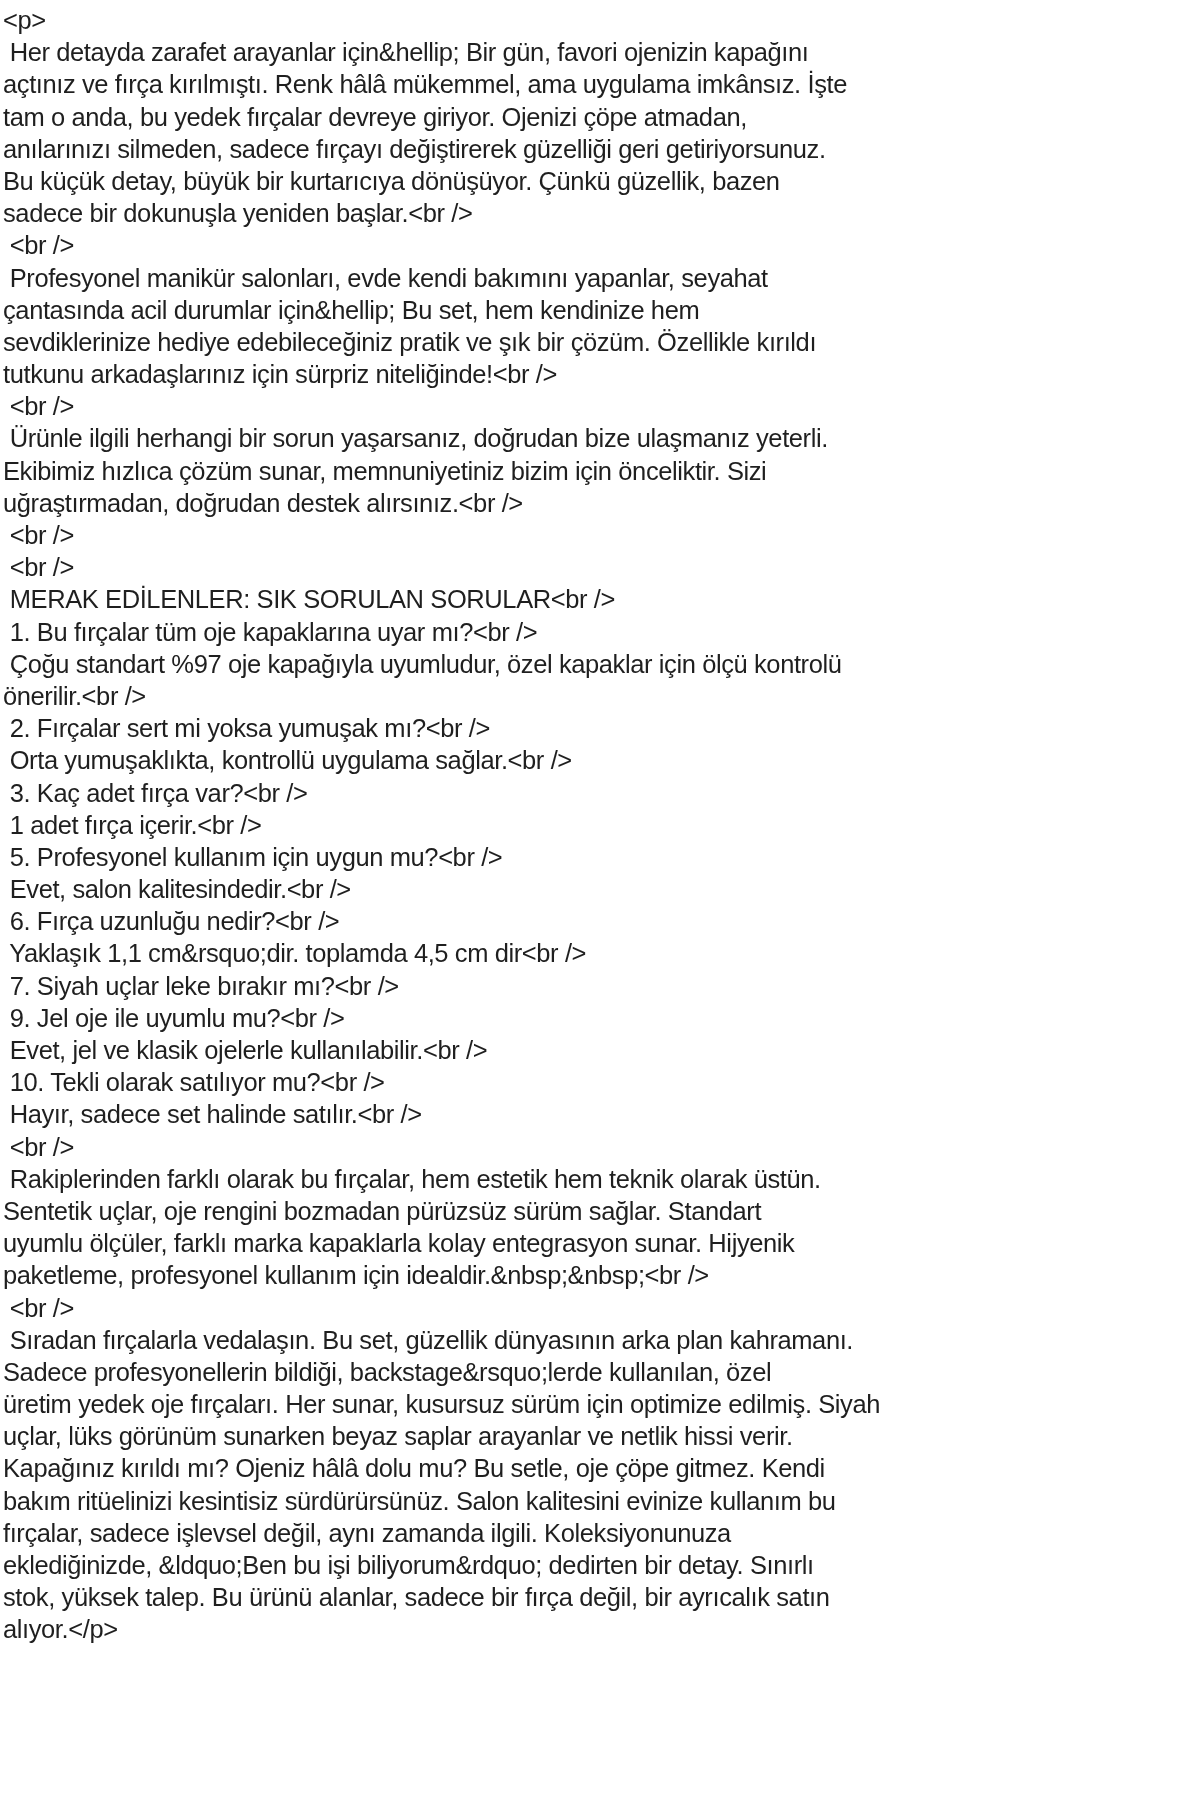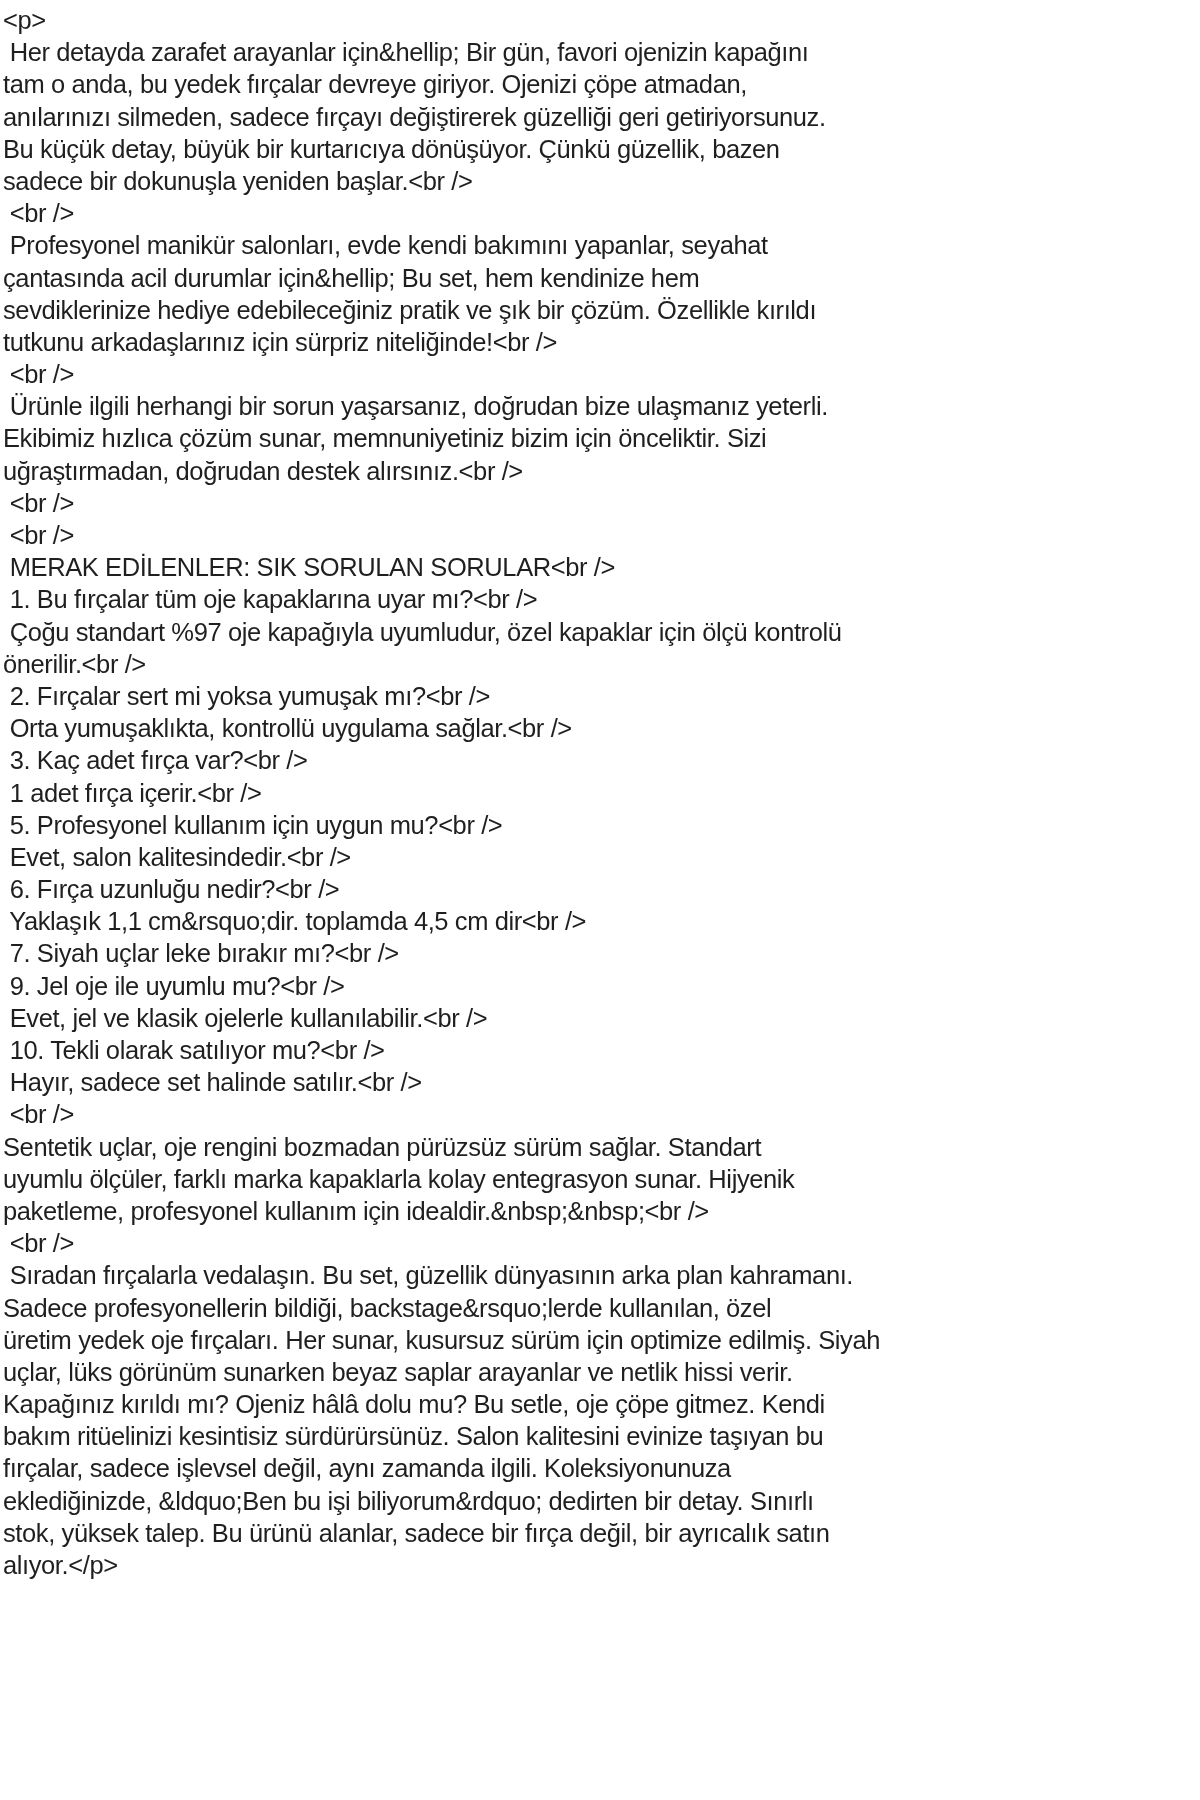--- a/index.html
+++ b/index.html
@@ -27,20 +27,21 @@
     white-space: pre;
     height: 32.2px;
   }
 </style>
 </head>
 <body>
 
 <div class="doc" id="doc">
     <div class="line">&lt;p&gt;</div>
     <div class="line"> Her detayda zarafet arayanlar için&amp;hellip; Bir gün, favori ojenizin kapağını</div>
+    <div class="line">açtınız ve fırça kırılmıştı. Renk hâlâ mükemmel, ama uygulama imkânsız. İşte</div>
     <div class="line">tam o anda, bu yedek fırçalar devreye giriyor. Ojenizi çöpe atmadan,</div>
     <div class="line">anılarınızı silmeden, sadece fırçayı değiştirerek güzelliği geri getiriyorsunuz.</div>
     <div class="line">Bu küçük detay, büyük bir kurtarıcıya dönüşüyor. Çünkü güzellik, bazen</div>
     <div class="line">sadece bir dokunuşla yeniden başlar.&lt;br /&gt;</div>
     <div class="line"> &lt;br /&gt;</div>
     <div class="line"> Profesyonel manikür salonları, evde kendi bakımını yapanlar, seyahat</div>
     <div class="line">çantasında acil durumlar için&amp;hellip; Bu set, hem kendinize hem</div>
     <div class="line">sevdiklerinize hediye edebileceğiniz pratik ve şık bir çözüm. Özellikle kırıldı</div>
     <div class="line">tutkunu arkadaşlarınız için sürpriz niteliğinde!&lt;br /&gt;</div>
     <div class="line"> &lt;br /&gt;</div>
@@ -60,27 +61,28 @@
     <div class="line"> 5. Profesyonel kullanım için uygun mu?&lt;br /&gt;</div>
     <div class="line"> Evet, salon kalitesindedir.&lt;br /&gt;</div>
     <div class="line"> 6. Fırça uzunluğu nedir?&lt;br /&gt;</div>
     <div class="line"> Yaklaşık 1,1 cm&amp;rsquo;dir. toplamda 4,5 cm dir&lt;br /&gt;</div>
     <div class="line"> 7. Siyah uçlar leke bırakır mı?&lt;br /&gt;</div>
     <div class="line"> 9. Jel oje ile uyumlu mu?&lt;br /&gt;</div>
     <div class="line"> Evet, jel ve klasik ojelerle kullanılabilir.&lt;br /&gt;</div>
     <div class="line"> 10. Tekli olarak satılıyor mu?&lt;br /&gt;</div>
     <div class="line"> Hayır, sadece set halinde satılır.&lt;br /&gt;</div>
     <div class="line"> &lt;br /&gt;</div>
+    <div class="line"> Rakiplerinden farklı olarak bu fırçalar, hem estetik hem teknik olarak üstün.</div>
     <div class="line">Sentetik uçlar, oje rengini bozmadan pürüzsüz sürüm sağlar. Standart</div>
     <div class="line">uyumlu ölçüler, farklı marka kapaklarla kolay entegrasyon sunar. Hijyenik</div>
     <div class="line">paketleme, profesyonel kullanım için idealdir.&amp;nbsp;&amp;nbsp;&lt;br /&gt;</div>
     <div class="line"> &lt;br /&gt;</div>
     <div class="line"> Sıradan fırçalarla vedalaşın. Bu set, güzellik dünyasının arka plan kahramanı.</div>
     <div class="line">Sadece profesyonellerin bildiği, backstage&amp;rsquo;lerde kullanılan, özel</div>
     <div class="line">üretim yedek oje fırçaları. Her sunar, kusursuz sürüm için optimize edilmiş. Siyah</div>
     <div class="line">uçlar, lüks görünüm sunarken beyaz saplar arayanlar ve netlik hissi verir.</div>
     <div class="line">Kapağınız kırıldı mı? Ojeniz hâlâ dolu mu? Bu setle, oje çöpe gitmez. Kendi</div>
-    <div class="line">bakım ritüelinizi kesintisiz sürdürürsünüz. Salon kalitesini evinize taşıyan bu</div>
+    <div class="line">bakım ritüelinizi kesintisiz sürdürürsünüz. Salon kalitesini evinize kullanım bu</div>
     <div class="line">fırçalar, sadece işlevsel değil, aynı zamanda ilgili. Koleksiyonunuza</div>
     <div class="line">eklediğinizde, &amp;ldquo;Ben bu işi biliyorum&amp;rdquo; dedirten bir detay. Sınırlı</div>
     <div class="line">stok, yüksek talep. Bu ürünü alanlar, sadece bir fırça değil, bir ayrıcalık satın</div>
     <div class="line">alıyor.&lt;/p&gt;</div>
   </div>
 
 </body></html>

